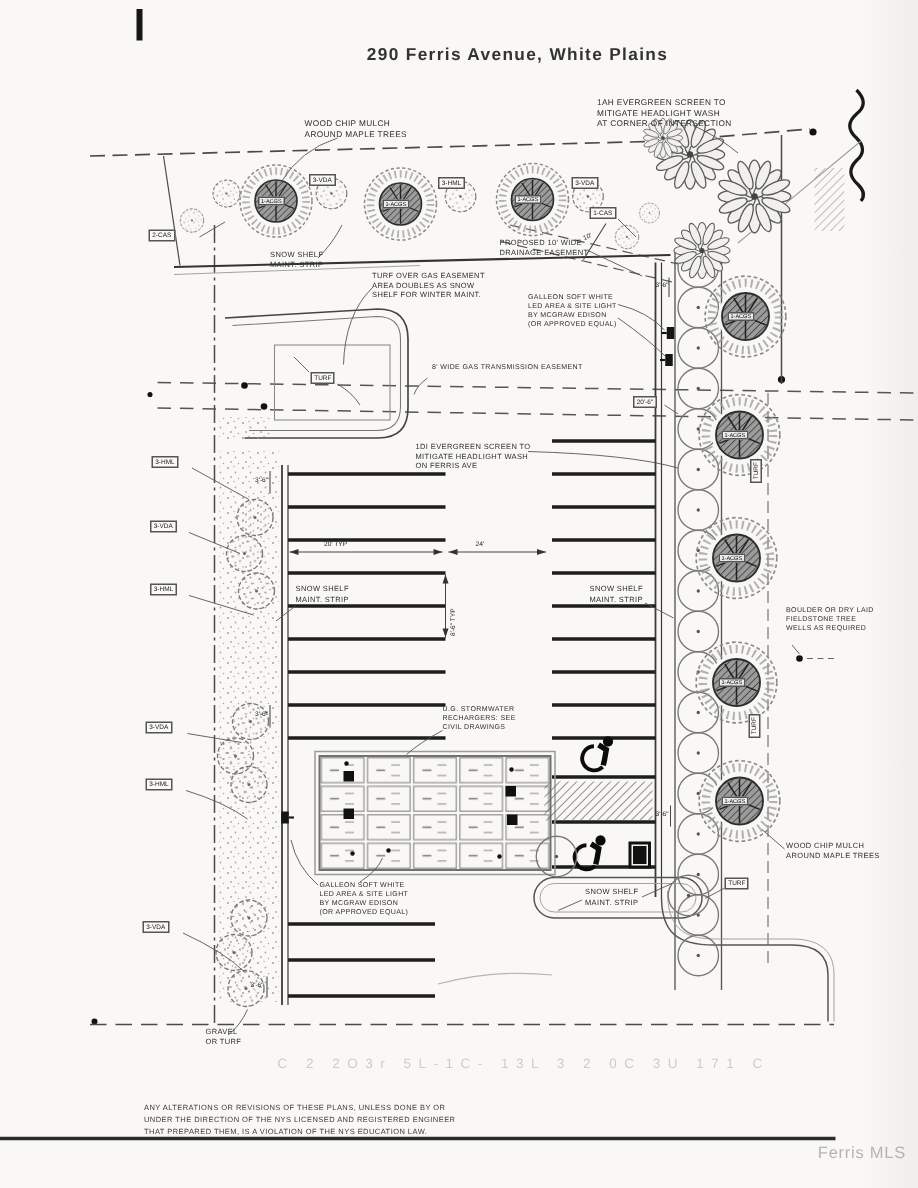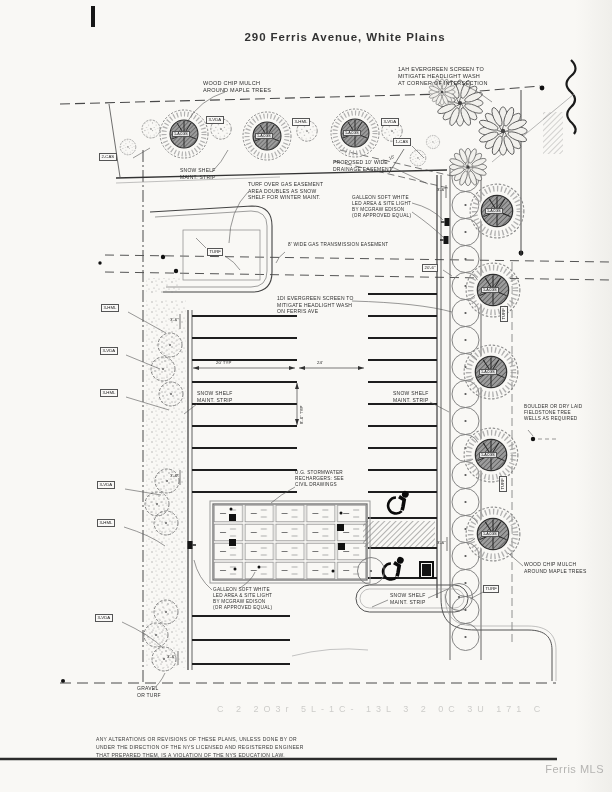--- a/index.html
+++ b/index.html
@@ -16,21 +16,21 @@
   .tag{position:absolute;font:4.3px/1.1 "Liberation Sans",sans-serif;color:#222;
        border:.5px solid #555;background:rgba(250,249,246,.92);padding:.5px 1.5px;white-space:nowrap;}
   .tag.vert{transform:rotate(-90deg);transform-origin:0 0;}
   .tag.tree{font-size:3.7px;border-width:.4px;background:rgba(255,255,255,.82);padding:0 1px;color:#111;}
   .dim{position:absolute;font:4.4px/1 "Liberation Sans",sans-serif;color:#222;white-space:nowrap;}
   .dim.vert{transform:rotate(-90deg);transform-origin:0 0;}
   .dim.rot{transform:rotate(-24deg);}
   .disclaimer{position:absolute;left:96px;top:736px;font:5px/1.55 "Liberation Sans",sans-serif;
        color:#3a3a3a;white-space:pre-line;letter-spacing:.3px;}
   .ghost{position:absolute;left:185px;top:704px;width:390px;font:9px "Liberation Sans",sans-serif;
-       color:#8f8f8d;opacity:.42;letter-spacing:5px;filter:blur(.4px);white-space:nowrap;margin-left:32px;}
+       color:#8f8f8d;opacity:.42;letter-spacing:5px;filter:blur(.4px);white-space:nowrap;}
   .watermark{position:absolute;right:8px;top:763px;font:11px "Liberation Sans",sans-serif;
        color:#b5b4b2;letter-spacing:.5px;}
 </style>
 </head>
 <body>
 
 <div id="sheet">
 
 <svg width="612" height="792" viewBox="0 0 612 792">
 <defs>

